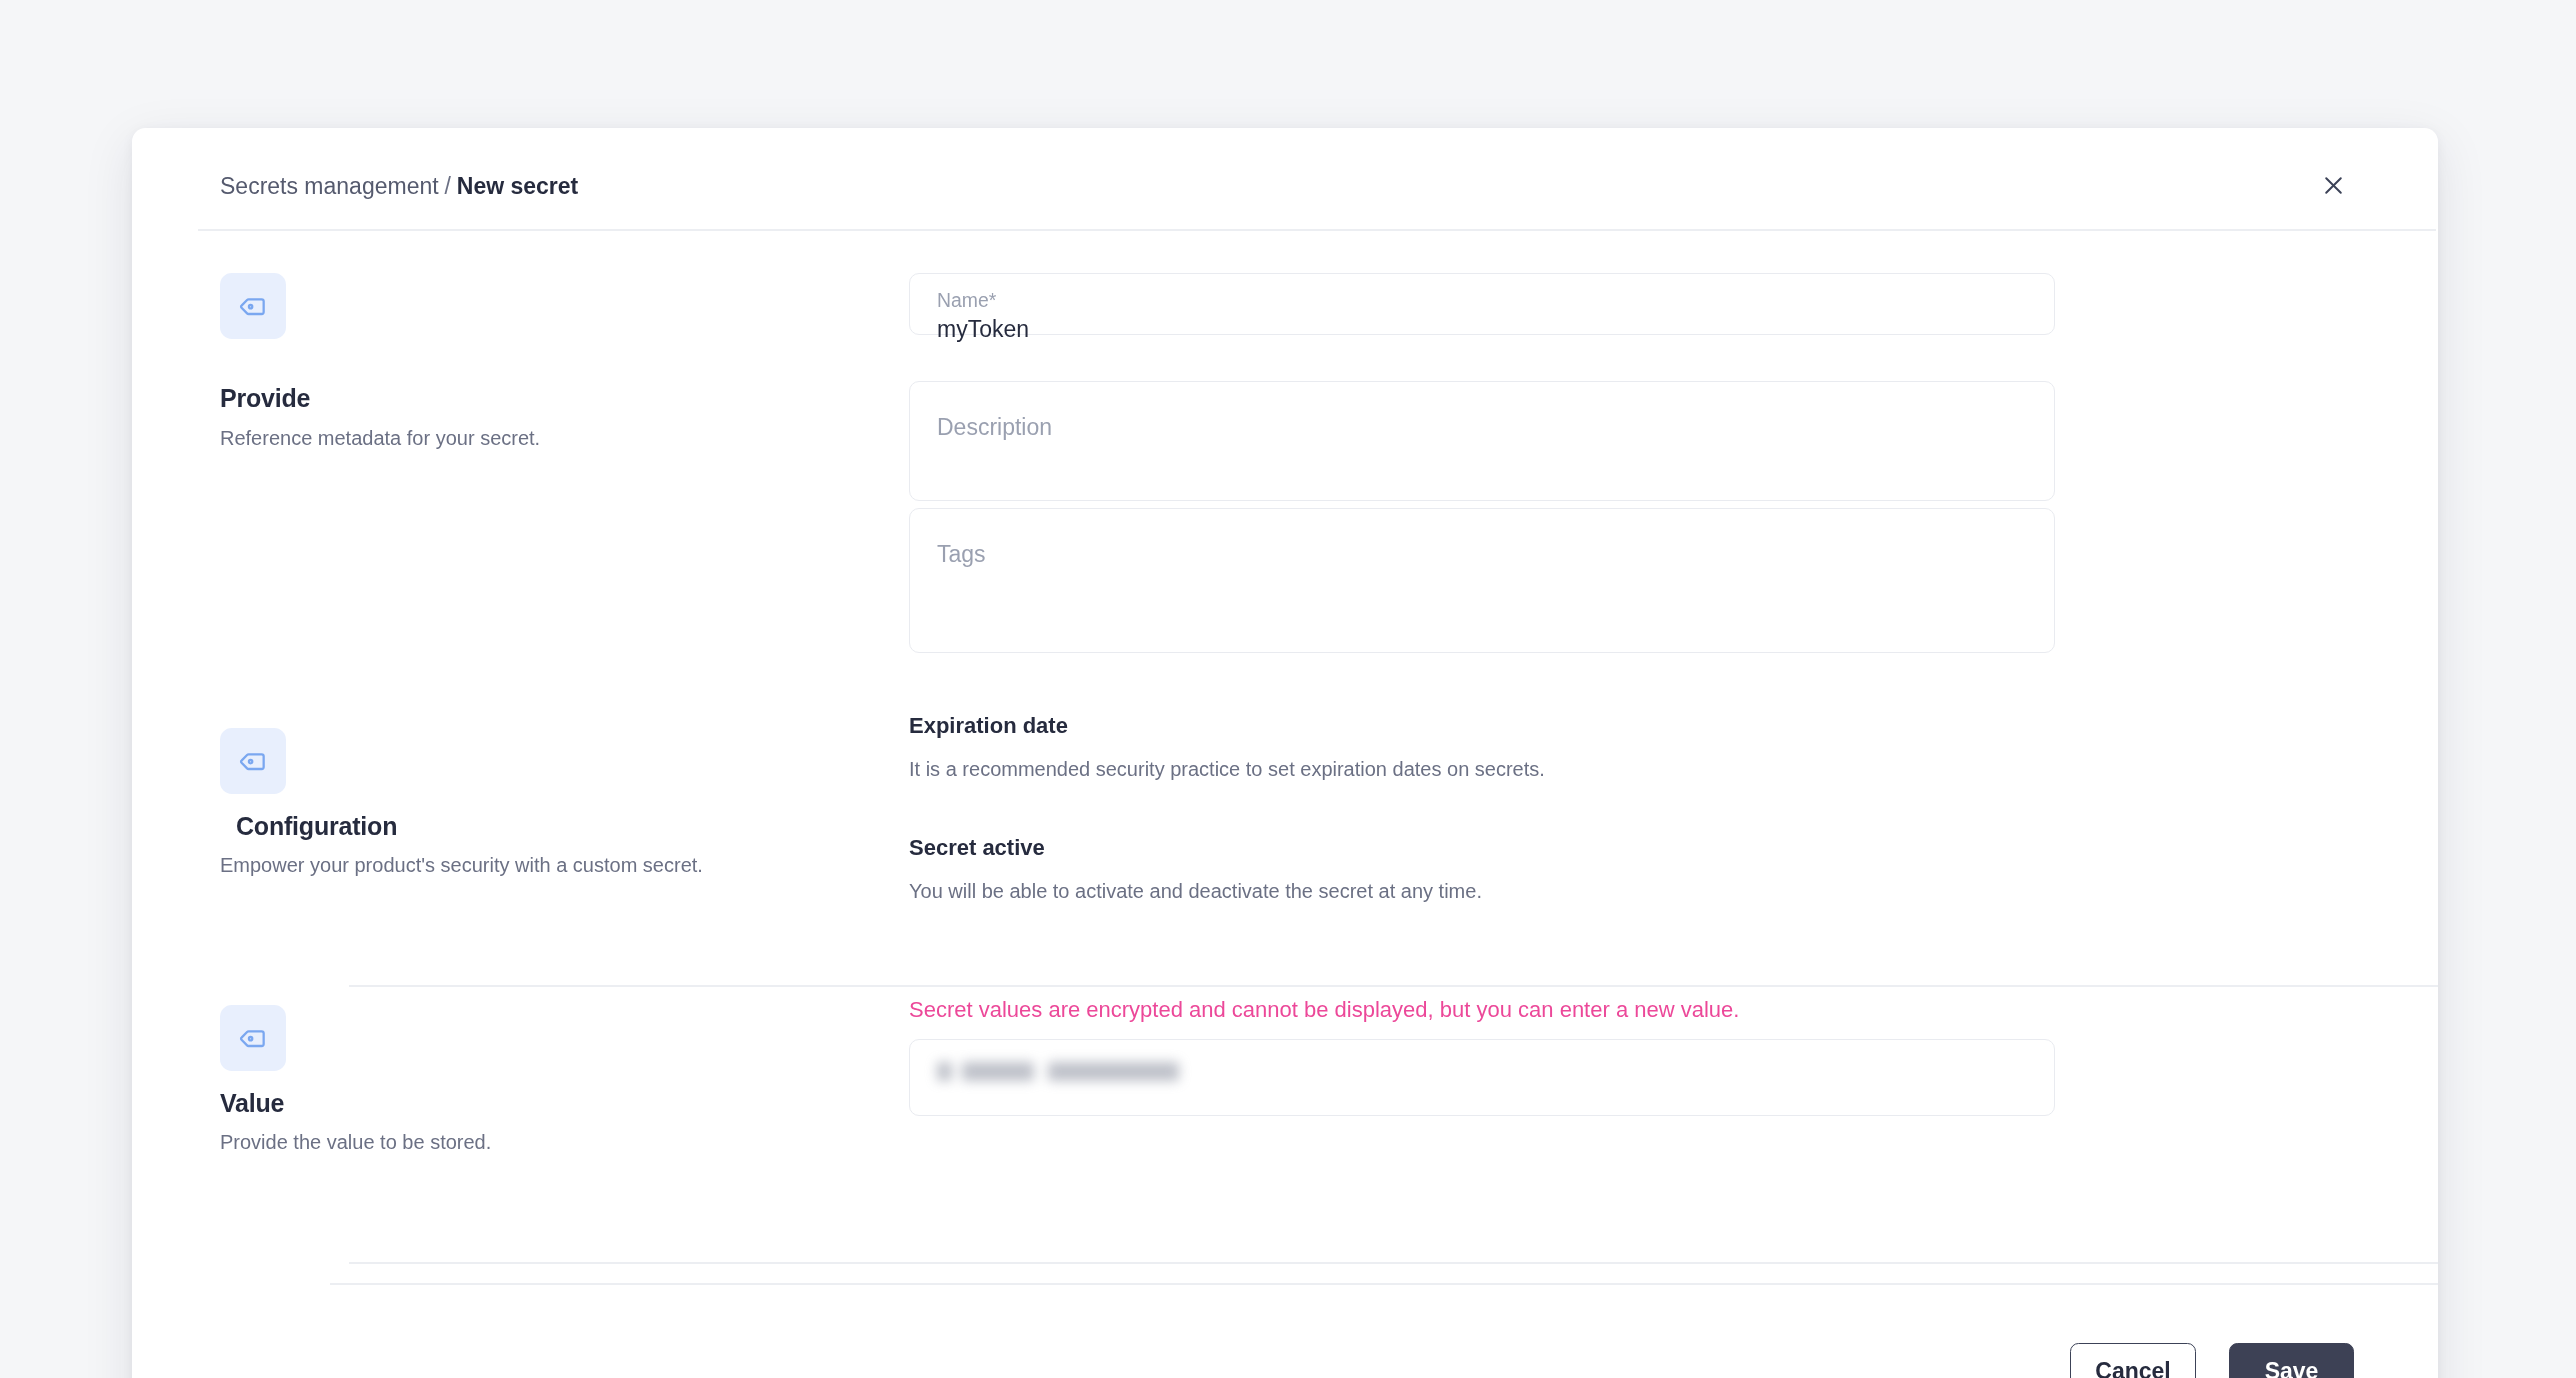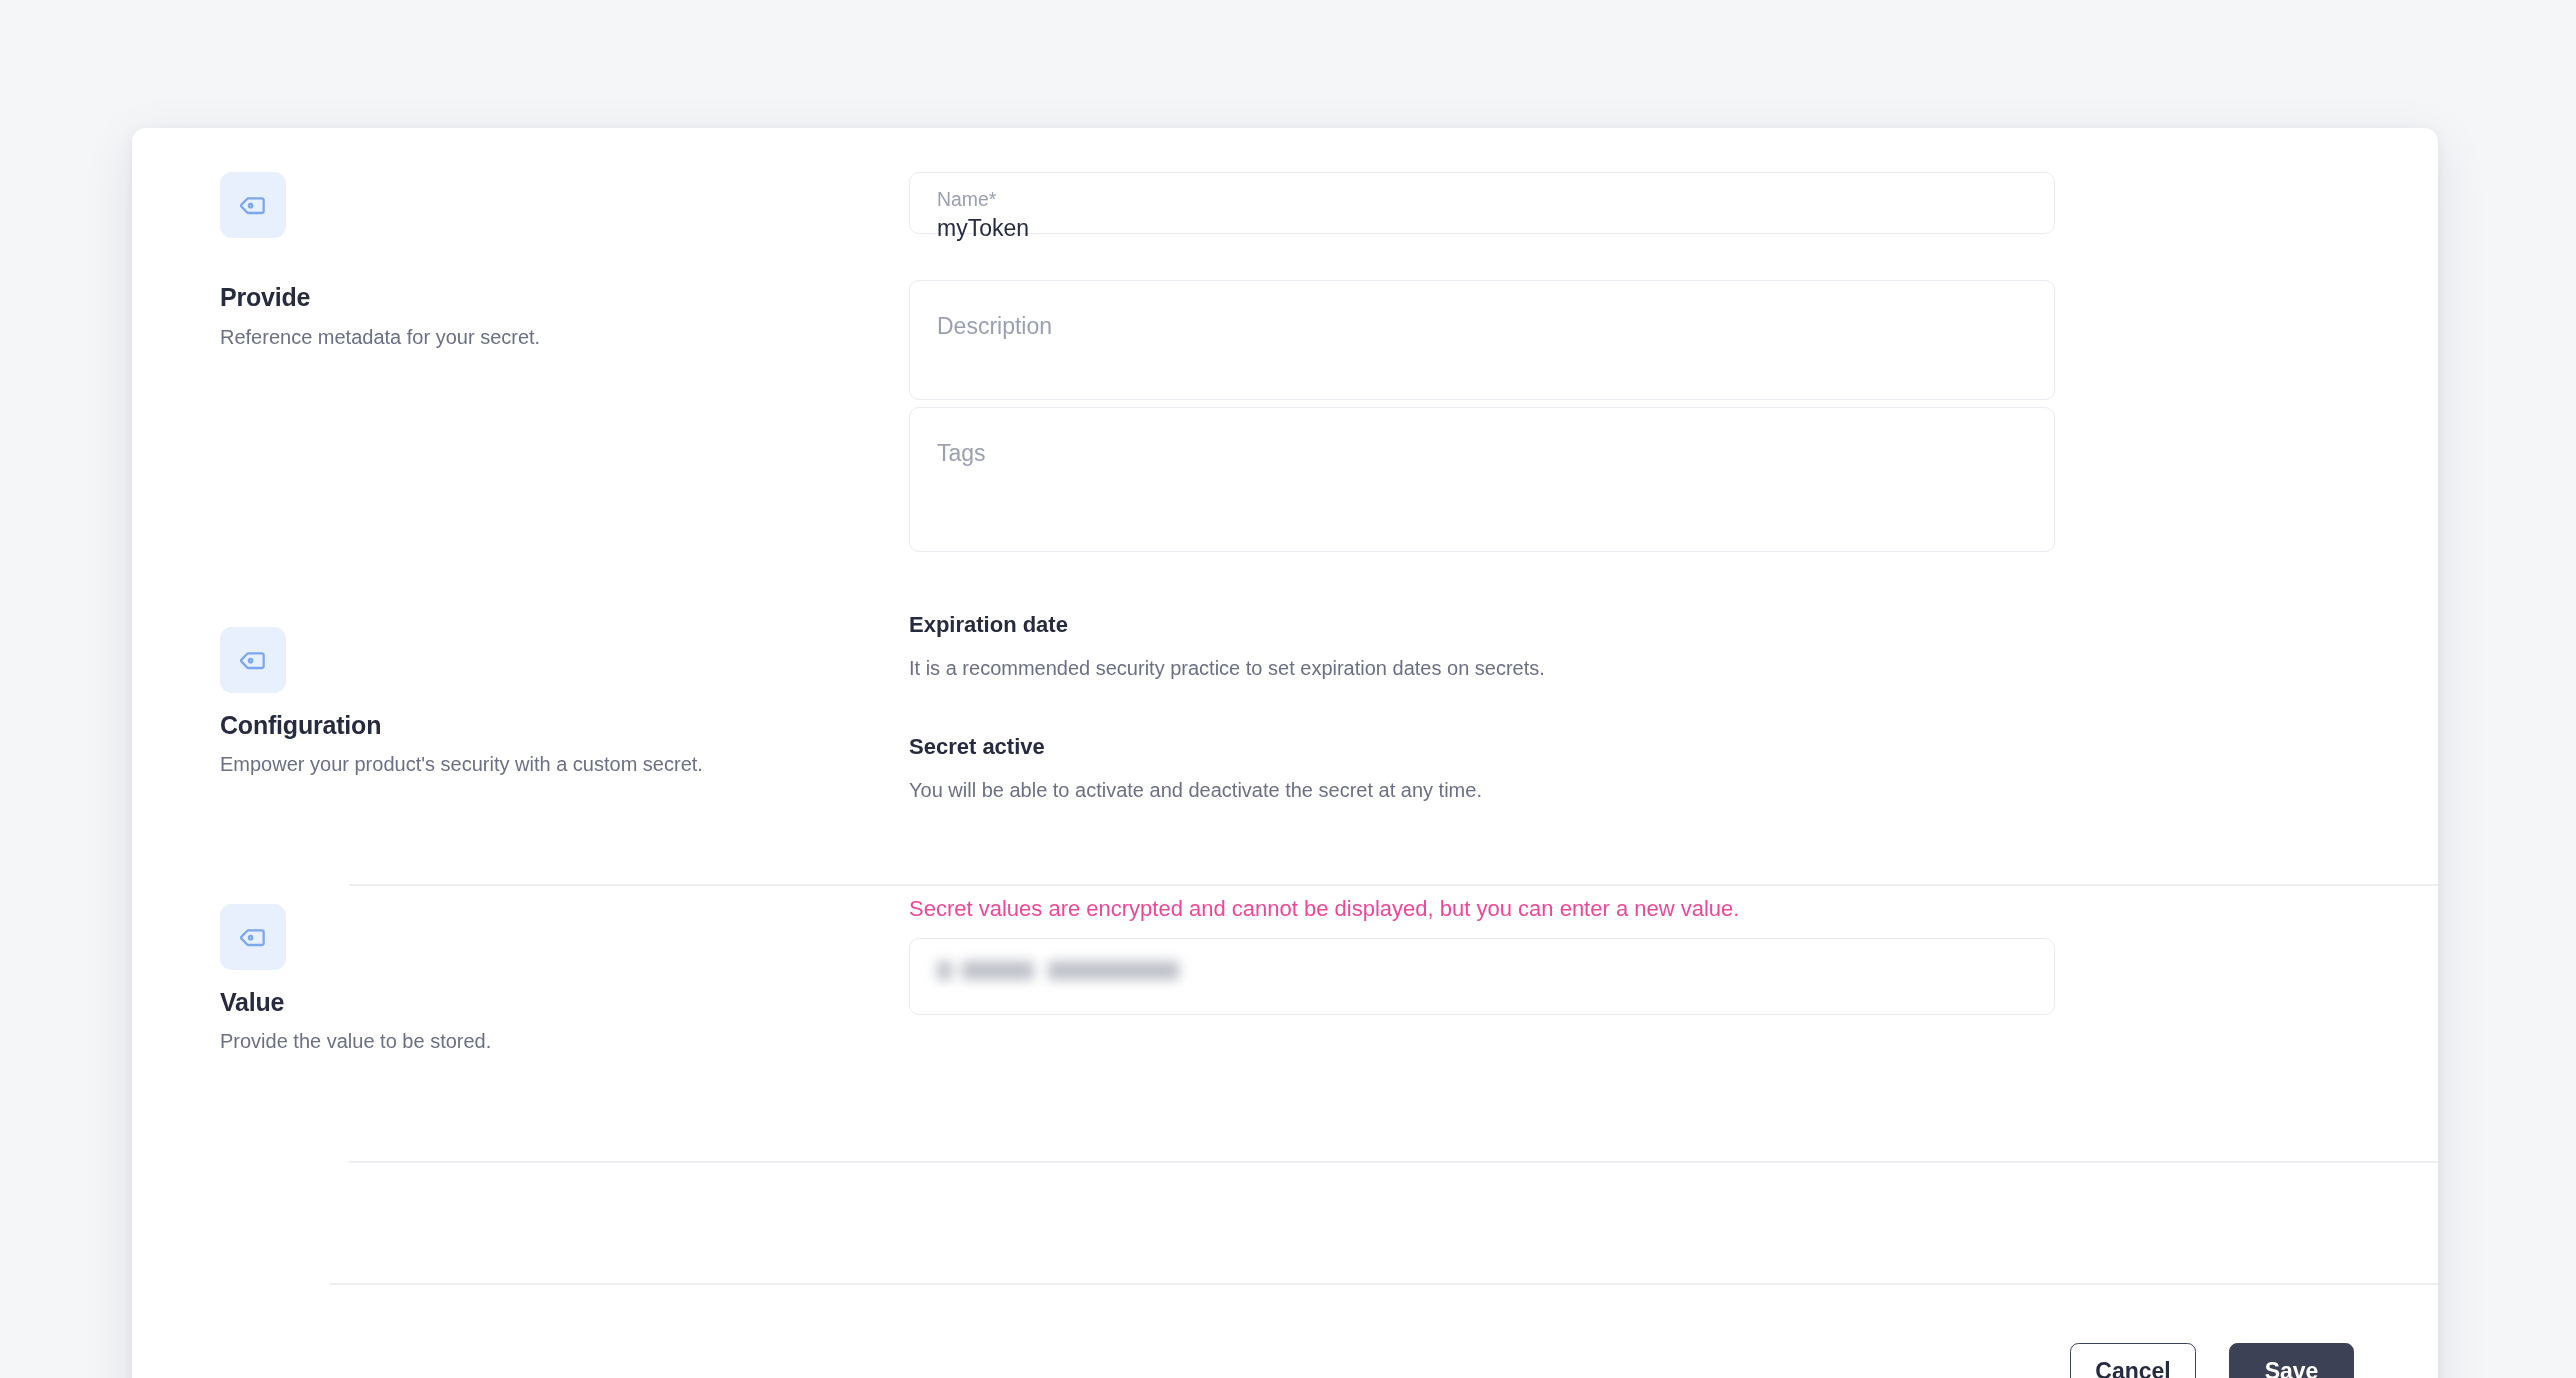--- a/index.html
+++ b/index.html
@@ -175,21 +175,21 @@
     width: 2146px;
     height: 1.7px;
     background: #eceef2;
   }
   #divider-1 { top: 756px; }
   #divider-2 { top: 1033px; }
 
   
   .sec-config { height: 277px; }
   .sec-config .section-icon  { position: absolute; left: 0; top: 44px; }
-  .sec-config .section-title { position: absolute; left: 0; top: 126px; }
+  .sec-config .section-title { position: absolute; left: 16px; top: 126px; }
   .sec-config .section-sub   { position: absolute; left: 0; top: 167px; width: 514px; }
 
   .toggle-row { position: absolute; left: 318px; width: 1146px; }
   #row-expiration { top: 27px; }
   #row-active     { top: 149px; }
 
   .toggle-row .row-title {
     font-size: 22px;
     line-height: 29px;
     font-weight: 700;
@@ -285,20 +285,37 @@
     color: #ffffff;
   }
 </style>
 </head>
 <body>
 
 <div class="page">
 
   <div class="modal">
 
+    <div class="modal-header">
+
+      <div class="breadcrumb">
+        <span class="crumb-root">Secrets management</span><span class="crumb-sep">/</span><span class="crumb-current">New secret</span>
+      </div>
+
+      <button class="close-button">
+        <span>
+          <svg width="25" height="25" viewBox="0 0 24 24" fill="none" stroke="#3c4257" stroke-width="1.9" stroke-linecap="round">
+            <line x1="5" y1="5" x2="19" y2="19"></line>
+            <line x1="19" y1="5" x2="5" y2="19"></line>
+          </svg>
+        </span>
+      </button>
+
+      <div class="header-rule"></div>
+    </div>
 
     <div class="modal-body">
 
       <div class="section sec-metadata">
         <div class="section-left">
 
           <div class="section-icon">
             <svg width="32" height="32" viewBox="0 0 24 24" fill="none" stroke="#7aa7f0" stroke-width="1.7" stroke-linejoin="round" stroke-linecap="round">
               <path d="M20 7.5H10.2a1.6 1.6 0 0 0-1.15.49L4.9 12.2a1.1 1.1 0 0 0 0 1.6l4.15 4.21a1.6 1.6 0 0 0 1.15.49H20a1.5 1.5 0 0 0 1.5-1.5V9a1.5 1.5 0 0 0-1.5-1.5z" transform="translate(-1.5,-0.5)"></path>
               <circle cx="10.2" cy="12.5" r="1.25"></circle>

